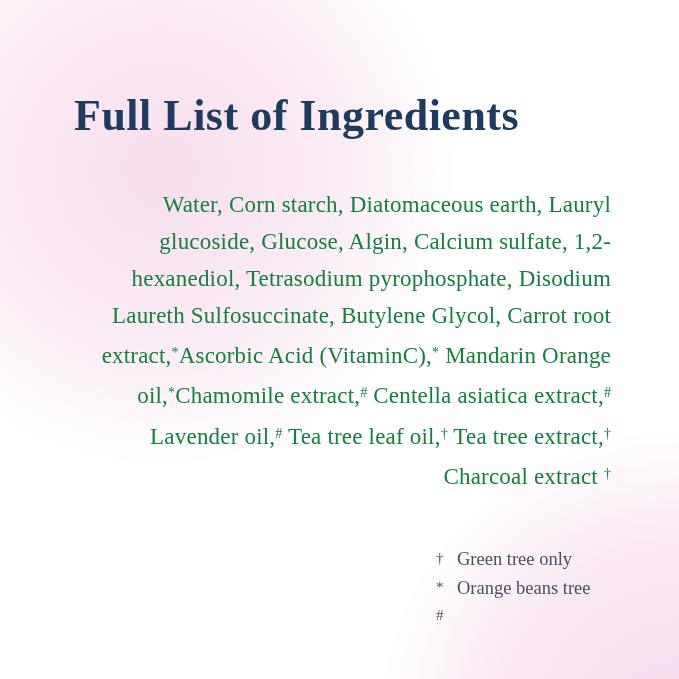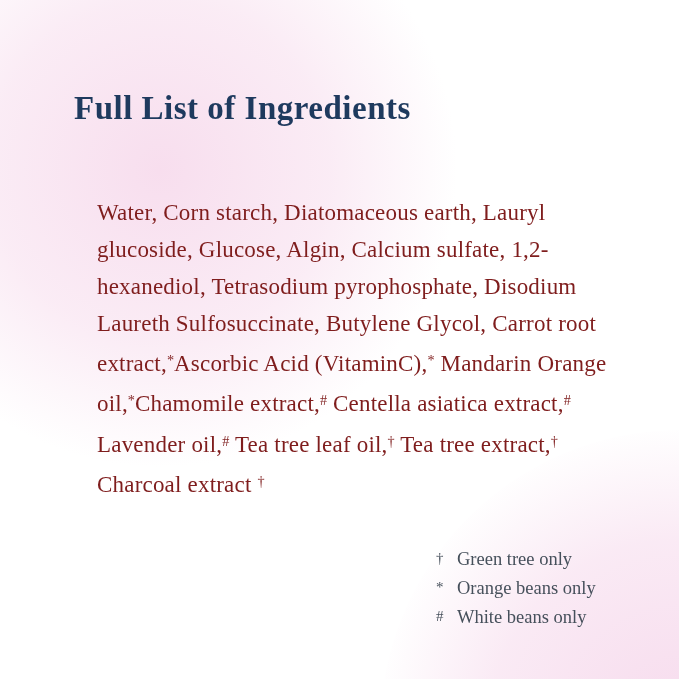--- a/index.html
+++ b/index.html
@@ -39,35 +39,36 @@
     background: radial-gradient(circle,
       rgba(246, 217, 236, 0.95) 0%,
       rgba(246, 217, 236, 0.55) 45%,
       rgba(246, 217, 236, 0.0) 72%);
   }
   .title {
     position: absolute;
     left: 74px;
     top: 90px;
     margin: 0;
-    font-size: 33px;
+    font-size: 44px;
     font-weight: 700;
     letter-spacing: 0.5px;
     color: #1e3a5e;
   }
   .ingredients {
     position: absolute;
     left: 85px;
     top: 182px;
     width: 522px;
-    margin: 12px;
+    margin: 4px;
     font-size: 23px;
     line-height: 37px;
     letter-spacing: 0.2px;
-    color: #7f1d1d;
+    color: #15803d;
+    text-align: right;
   }
   .sup {
     font-size: 0.62em;
     vertical-align: 0.45em;
     letter-spacing: 0;
   }
   .legend {
     position: absolute;
     left: 436px;
     top: 545px;
@@ -102,21 +103,20 @@
 
   <p class="ingredients"><span>Water, Corn starch, Diatomaceous earth, Lauryl glucoside, Glucose, Algin, Calcium sulfate, 1,2-hexanediol, Tetrasodium pyrophosphate, Disodium Laureth Sulfosuccinate, Butylene Glycol, Carrot root extract,</span><span class="sup">*</span><span>Ascorbic Acid (VitaminC),</span><span class="sup">*</span><span> Mandarin Orange oil,</span><span class="sup">*</span><span>Chamomile extract,</span><span class="sup">#</span><span> Centella asiatica extract,</span><span class="sup">#</span><span> Lavender oil,</span><span class="sup">#</span><span> Tea tree leaf oil,</span><span class="sup">†</span><span> Tea tree extract,</span><span class="sup">†</span><span> Charcoal extract </span><span class="sup">†</span></p>
 
   <div class="legend">
     <div class="legend-row">
       <span class="legend-symbol">†</span>
       <span class="legend-label">Green tree only</span>
     </div>
     <div class="legend-row">
       <span class="legend-symbol">*</span>
-      <span class="legend-label">Orange beans only</span>
+      <span class="legend-label">Orange beans tree</span>
     </div>
     <div class="legend-row">
       <span class="legend-symbol">#</span>
-      <span class="legend-label">White beans only</span>
     </div>
   </div>
 
 </div>
 
 </body></html>

